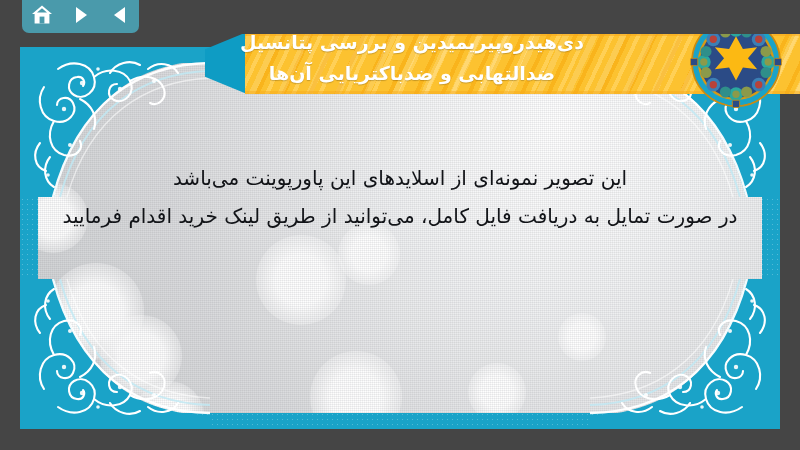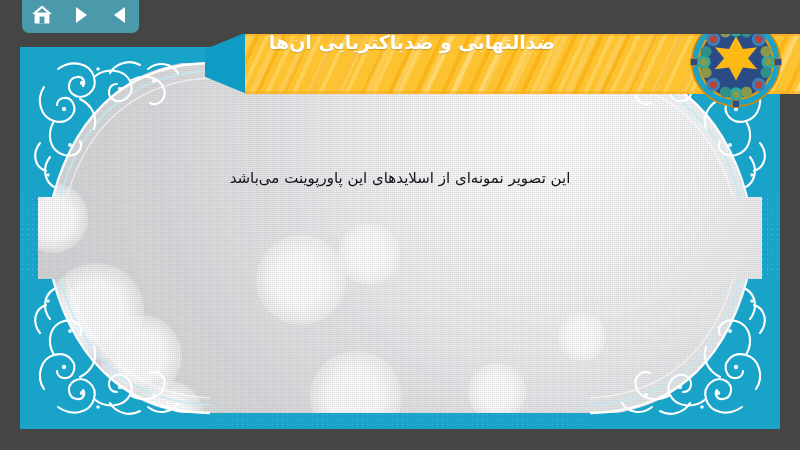--- a/index.html
+++ b/index.html
@@ -209,21 +209,21 @@
   
   #body-text {
     position: absolute;
     left: 0;
     top: 96px;
     width: 724px;
     text-align: center;
     direction: rtl;
     color: #111317;
     font-family: "DejaVu Sans", sans-serif;
-    font-size: 15px;
+    font-size: 20px;
     line-height: 38px;
     z-index: 20;
   }
   #body-text .bl { display: block; white-space: nowrap; }
 </style>
 </head>
 <body>
 
 <div id="stage">
 
@@ -235,20 +235,21 @@
       <div class="bokeh" style="left:218px; top:172px; width:90px;  height:90px;"></div>
       <div class="bokeh" style="left:300px; top:160px; width:62px;  height:62px;"></div>
       <div class="bokeh" style="left:272px; top:288px; width:92px;  height:92px;"></div>
       <div class="bokeh" style="left:96px;  top:318px; width:70px;  height:70px;"></div>
       <div class="bokeh" style="left:430px; top:300px; width:58px;  height:58px;"></div>
       <div class="bokeh" style="left:520px; top:250px; width:48px;  height:48px;"></div>
       <div class="bokeh" style="left:-20px; top:120px; width:70px;  height:70px;"></div>
 
       <div id="body-text">
         <span class="bl">این تصویر نمونه‌ای از اسلایدهای این پاورپوینت می‌باشد</span>
+        <span class="bl">در صورت تمایل به دریافت فایل کامل، می‌توانید از طریق لینک خرید اقدام فرمایید</span>
       </div>
 
     </div>
   </div>
 
   <svg class="corner" id="corner-tl" viewBox="0 0 190 150">
     <path d="M0,150 L0,0 L190,0 L190,14 C120,14 60,52 34,150 Z" fill="#1aa3c8"></path>
     <path d="M190,16 C118,17 58,56 33,150" fill="none" stroke="#ffffff" stroke-width="2.4" opacity="0.95"></path>
     <path d="M190,24 C122,26 64,62 40,150" fill="none" stroke="#bfe8f4" stroke-width="2" opacity="0.8"></path>
     <path d="M190,31 C126,34 70,68 47,150" fill="none" stroke="#ffffff" stroke-width="1.3" opacity="0.55"></path>
@@ -361,20 +362,21 @@
 
   <div id="banner-wrap">
     <div id="banner-tab"></div>
     <div id="banner-yellow"></div>
     <div id="banner-stripe-top"></div>
     <div id="banner-stripe-bot"></div>
   </div>
 
   <div id="title-text">
     <span class="tl">سنتز ترکیبات جدید با ساختار</span>
+    <span class="tl">دی‌هیدروپیریمیدین و بررسی پتانسیل</span>
     <span class="tl">ضدالتهابی و ضدباکتریایی آن‌ها</span>
   </div>
 
   <svg id="medallion" viewBox="0 0 100 100">
     <circle cx="50" cy="50" r="48" fill="#c98b12"></circle>
     <circle cx="50" cy="50" r="45.5" fill="#1aa3c8"></circle>
     <circle cx="50" cy="50" r="41.5" fill="#d79a14"></circle>
     <circle cx="50" cy="50" r="39" fill="#2b4b86"></circle>
     <g>
       <g id="petals">

